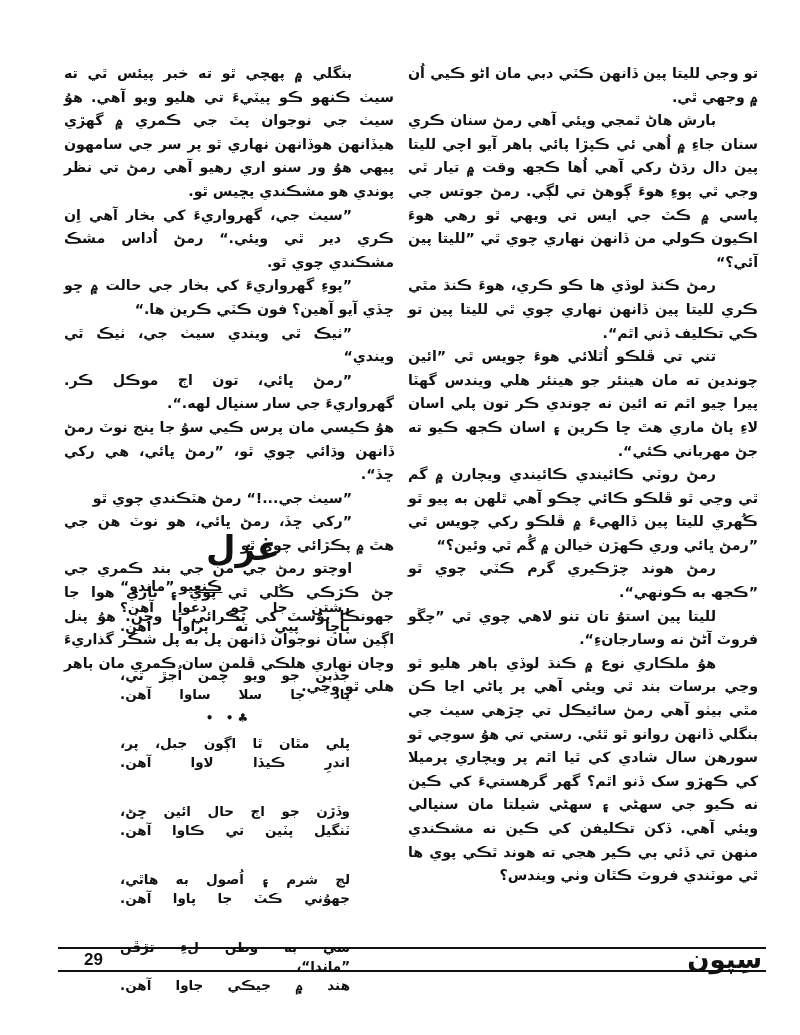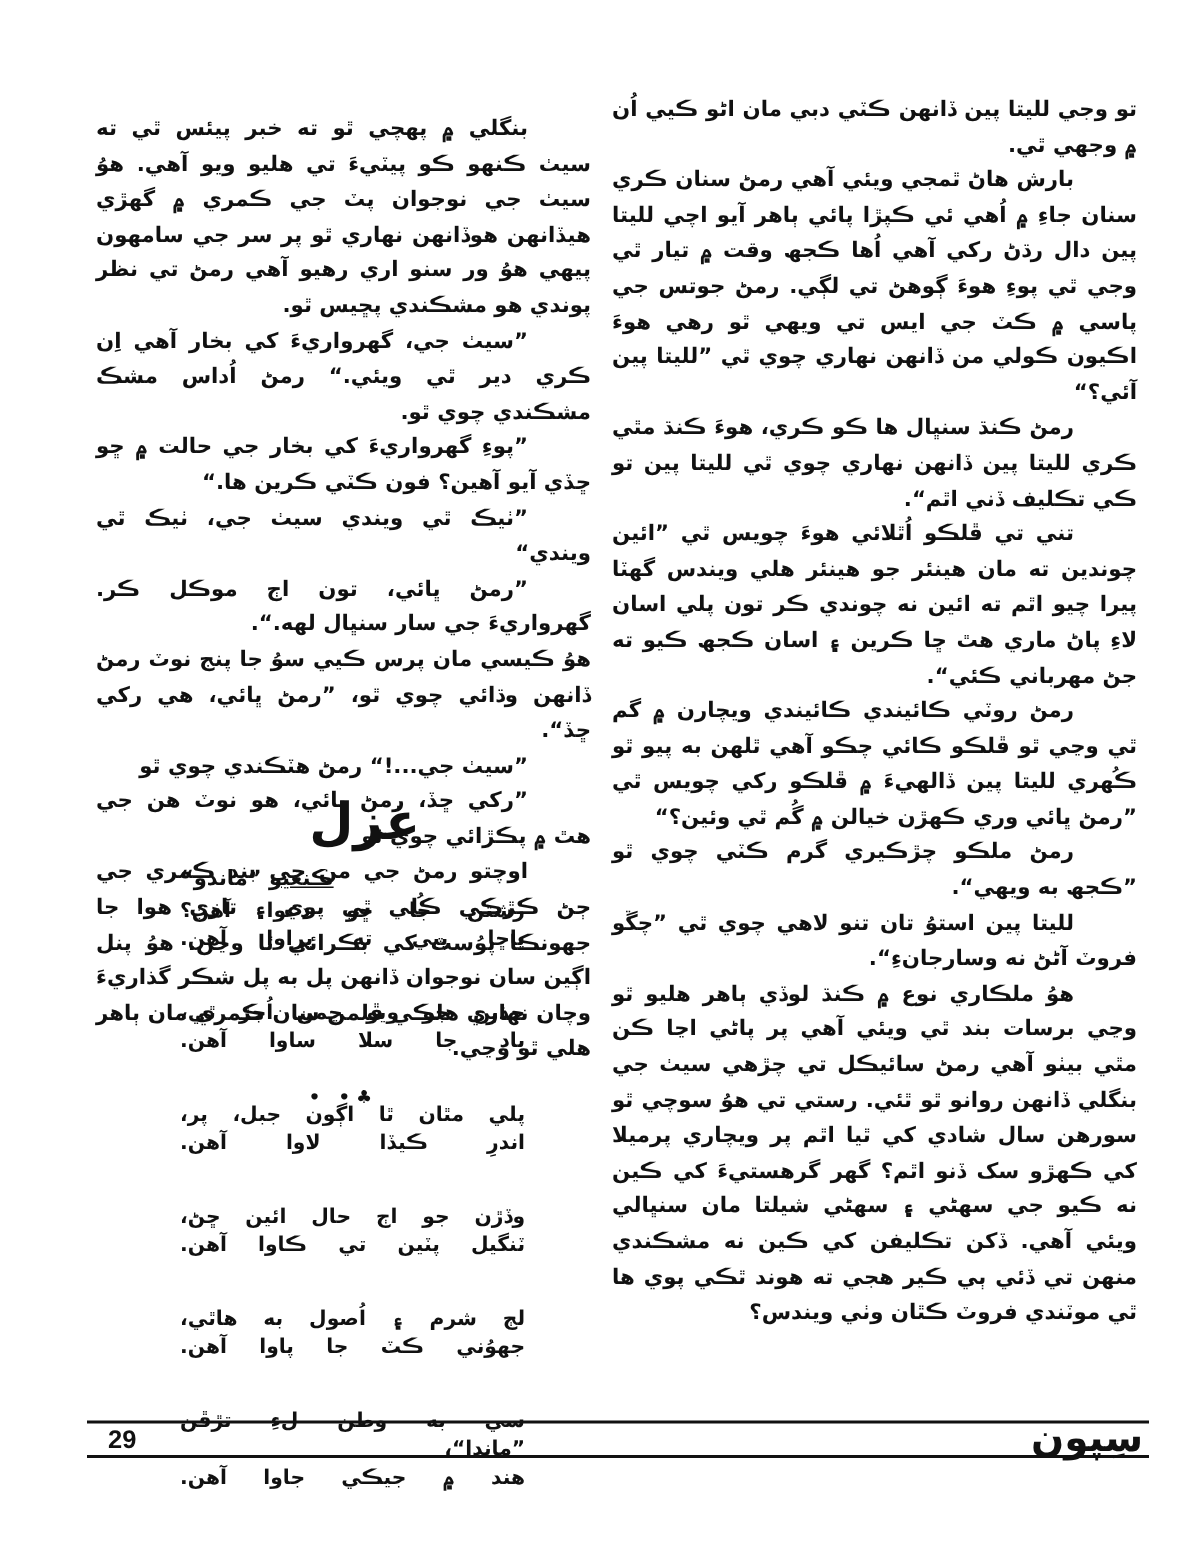--- a/index.html
+++ b/index.html
@@ -1,52 +1,52 @@
 <!DOCTYPE html>
 <html><head>
 <meta charset="utf-8">
 <style>
   html, body { margin:0; padding:0; background:#ffffff; }
   body { width:800px; height:1035px; position:relative; overflow:hidden;
          font-family:"DejaVu Sans", sans-serif; color:#111; }
   .page { position:absolute; left:0; top:0; width:800px; height:1035px; }
   .col { position:absolute; direction:rtl; text-align:justify; }
   .col-right { left:408px; top:62px; width:350px; }
-  .col-left  { left:64px;  top:62px; width:330px;margin-top:13px; }
+  .col-left  { left:64px;  top:62px; width:330px; }
   .para { margin:0; font-size:14.2px; line-height:23.6px; font-weight:bold; }
   .para.indent { text-indent:42px; }
   .ornament { text-align:center; font-size:12px; font-weight:bold; margin:12px 0 0 0; letter-spacing:4px; direction:ltr; }
   .ghazal-title { position:absolute; left:160px; top:528px; width:120px; 
                   font-size:34px; font-weight:bold; direction:rtl; line-height:40px; }
   .poet { position:absolute; left:120px; top:578px; width:272px; direction:rtl; text-align:left;
           font-size:14px; font-weight:bold; }
   .poet .poet-label { text-decoration:underline; }
   .poem { position:absolute; left:120px; top:598px; width:230px; direction:rtl; }
   .stanza { margin:0 0 30px 0; }
   .verse { font-size:13.5px; font-weight:bold; line-height:19px; text-align:justify; text-align-last:justify; word-spacing:10px; }
   .rule { position:absolute; left:58px; width:708px; background:#111; }
   .rule-top { top:947px; height:2px; }
   .rule-bottom { top:970px; height:2px; }
-  .page-num { position:absolute; left:72px; top:950px; font-family:"Liberation Sans", sans-serif;
+  .page-num { position:absolute; left:84px; top:950px; font-family:"Liberation Sans", sans-serif;
               font-size:17px; font-weight:bold; }
   .logo { position:absolute; left:612px; top:944px; width:150px; direction:rtl;
           font-size:26px; font-weight:bold; letter-spacing:2px; }
 </style>
 </head>
 <body>
 
 <div class="page">
 
   <div class="col col-right">
     <p class="para">تو وجي لليتا پين ڏانهن ڪٽي دبي مان اڻو ڪيي اُن ۾ وجهي ٿي.</p>
     <p class="para indent">بارش هاڻ ٿمجي ويئي آهي رمڻ سنان ڪري سنان جاءِ ۾ اُهي ئي ڪپڙا پائي ٻاهر آيو اچي لليتا پين دال رڌڻ رکي آهي اُها ڪجھ وقت ۾ تيار ٿي وجي ٿي پوءِ هوءَ ڳوهڻ تي لڳي. رمڻ جوتس جي پاسي ۾ ڪٽ جي ايس تي ويهي ٿو رهي هوءَ اڪيون ڪولي من ڏانهن نهاري چوي ٿي ”لليتا پين آئي؟“</p>
-    <p class="para indent">رمڻ ڪنڌ سنڀال ها ڪو ڪري، هوءَ ڪنڌ مٿي ڪري لليتا پين ڏانهن نهاري چوي ٿي لليتا پين تو ڪي تڪليف ڏني اٿم“.</p>
+    <p class="para indent">رمڻ ڪنڌ لوڏي ها ڪو ڪري، هوءَ ڪنڌ مٿي ڪري لليتا پين ڏانهن نهاري چوي ٿي لليتا پين تو ڪي تڪليف ڏني اٿم“.</p>
     <p class="para indent">تني تي ڦلڪو اُٿلائي هوءَ چويس ٿي ”ائين چوندين ته مان هينئر جو هينئر هلي ويندس گهٽا پيرا چيو اٿم ته ائين نه چوندي ڪر تون پلي اسان لاءِ پاڻ ماري هٿ ڇا ڪرين ۽ اسان ڪجھ ڪيو ته جڻ مهرباني ڪئي“.</p>
     <p class="para indent">رمڻ روٽي ڪائيندي ڪائيندي ويچارن ۾ گم ٿي وڃي ٿو ڦلڪو ڪائي چڪو آهي ٿلهن به پيو ٿو ڪُهري لليتا پين ڏالهيءَ ۾ ڦلڪو رکي چويس ٿي ”رمڻ ڀائي وري ڪهڙن خيالن ۾ گُم ٿي وئين؟“</p>
-    <p class="para indent">رمڻ ملڪو چڙڪيري گرم ڪٽي چوي ٿو ”ڪجھ به ويهي“.</p>
+    <p class="para indent">رمڻ هوند چڙڪيري گرم ڪٽي چوي ٿو ”ڪجھ به ڪونهي“.</p>
     <p class="para indent">لليتا پين استوُ تان تنو لاهي چوي ٿي ”چڱو فروٽ آڻڻ نه وسارجانءِ“.</p>
     <p class="para indent">هوُ ملڪاري نوع ۾ ڪنڌ لوڏي ٻاهر هليو ٿو وڃي برسات بند ٿي ويئي آهي پر پاڻي اڃا ڪن مٿي بيٺو آهي رمڻ سائيڪل تي چڙهي سيٺ جي بنگلي ڏانهن روانو ٿو ٿئي. رستي تي هوُ سوچي ٿو سورهن سال شادي کي ٿيا اٿم پر ويچاري پرميلا کي ڪهڙو سک ڏنو اٿم؟ گهر گرهستيءَ کي ڪين نه ڪيو جي سهڻي ۽ سهڻي شيلتا مان سنڀالي ويئي آهي. ڏکن تڪليفن کي ڪين نه مشڪندي منهن تي ڏئي ٻي ڪير هجي ته هوند ٿڪي پوي ها ٿي موٽندي فروٽ ڪٿان وٺي ويندس؟</p>
   </div>
 
   <div class="col col-left">
     <p class="para indent">بنگلي ۾ پهچي ٿو ته خبر پيئس ٿي ته سيٺ ڪنهو ڪو پيٽيءَ تي هليو ويو آهي. هوُ سيٺ جي نوجوان پٽ جي ڪمري ۾ گهڙي هيڏانهن هوڏانهن نهاري ٿو پر سر جي سامهون پيهي هوُ ور سنو اري رهيو آهي رمڻ تي نظر پوندي هو مشڪندي پڇيس ٿو.</p>
     <p class="para indent">”سيٺ جي، گهرواريءَ کي بخار آهي اِن ڪري دير ٿي ويئي.“ رمڻ اُداس مشڪ مشڪندي چوي ٿو.</p>
     <p class="para indent">”پوءِ گهرواريءَ کي بخار جي حالت ۾ ڇو ڇڏي آيو آهين؟ فون ڪٽي ڪرين ها.“</p>
     <p class="para indent">”ٺيڪ ٿي ويندي سيٺ جي، ٺيڪ ٿي ويندي“</p>
     <p class="para indent">”رمڻ ڀائي، تون اڄ موڪل ڪر. گهرواريءَ جي سار سنڀال لهه.“.</p>

